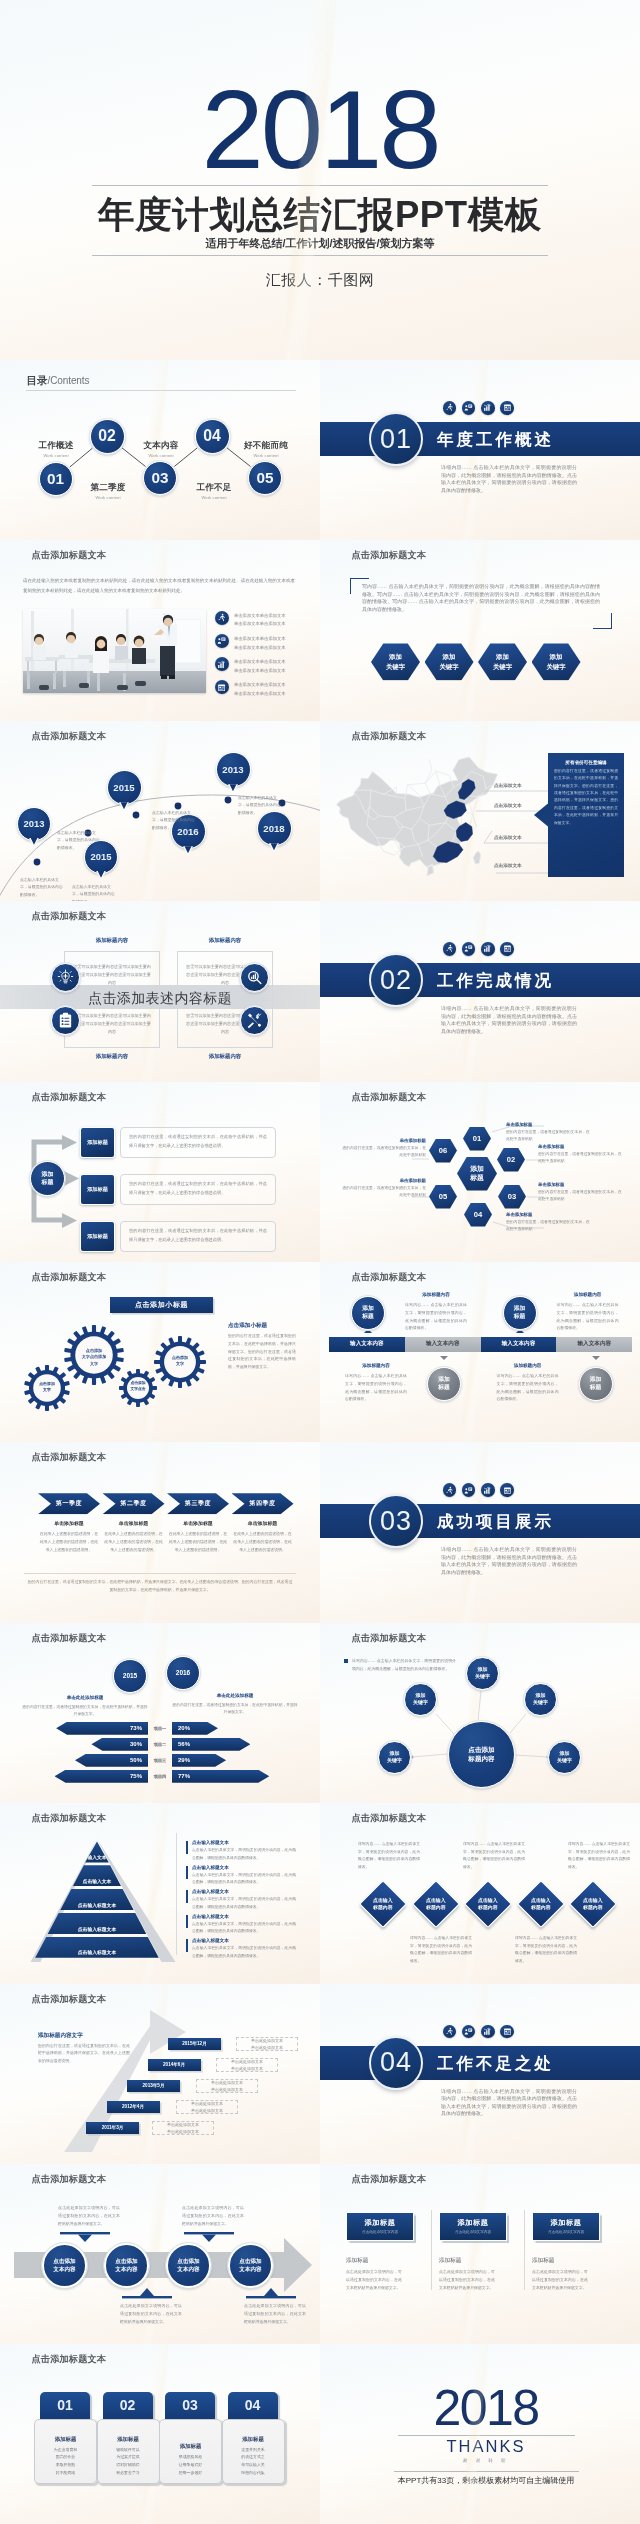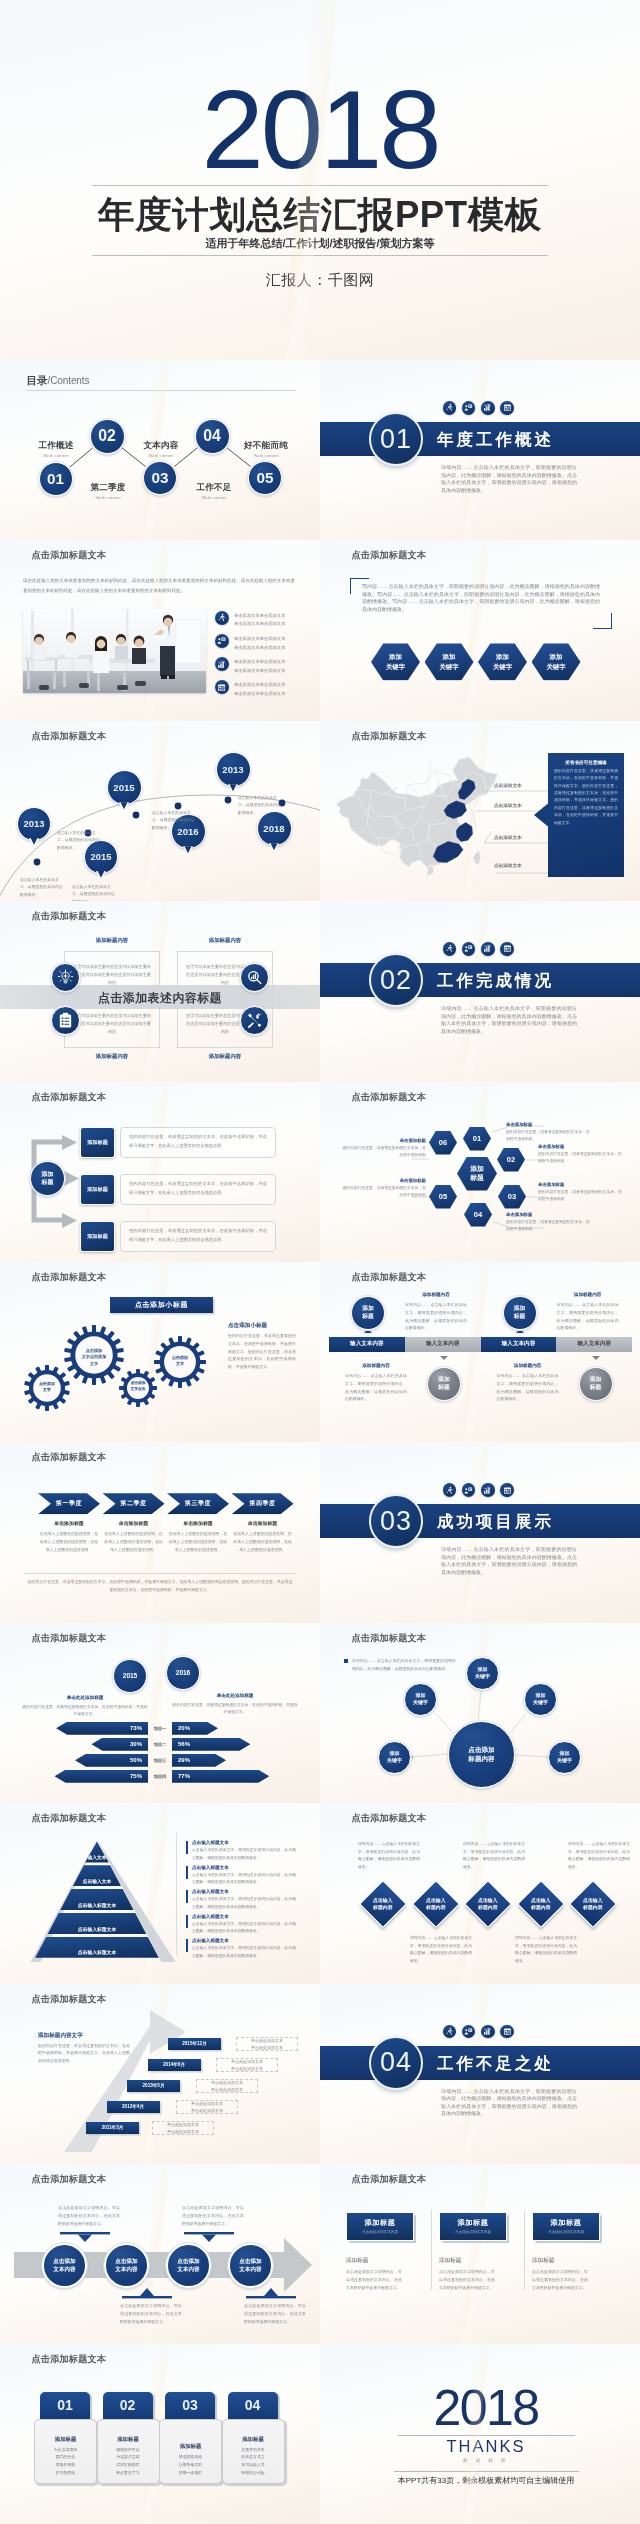--- a/index.html
+++ b/index.html
@@ -72,21 +72,21 @@
 .tnote{position:absolute;font-size:3.9px;line-height:1.95;color:#82868b;z-index:4}
 
 .maplbl{position:absolute;font-size:4.6px;color:#70747a;z-index:4;font-weight:bold}
 .mappanel{position:absolute;background:linear-gradient(160deg,#1b4484 0%,#12336a 100%);z-index:3;padding:7px 6px}
 .mp-t{font-size:4.6px;color:#fff;font-weight:bold;text-align:center;margin-bottom:3px}
 .mp-b{font-size:3.8px;line-height:1.95;color:#c8d4e6;text-align:justify}
 .mparrow{position:absolute;left:214px;top:80px;width:0;height:0;border-top:14px solid transparent;
   border-bottom:14px solid transparent;border-right:17px solid #173d77;z-index:3}
 
 .greyband{position:absolute;background:linear-gradient(90deg,rgba(198,202,207,.55) 0%,rgba(206,210,215,.85) 22%,rgba(206,210,215,.85) 78%,rgba(198,202,207,.55) 100%);z-index:2}
-.centerttl{position:absolute;text-align:center;font-size:12px;font-weight:bold;color:#3a3e43;z-index:4;letter-spacing:.4px}
+.centerttl{position:absolute;text-align:center;font-size:14px;font-weight:normal;color:#3a3e43;z-index:4;letter-spacing:.4px}
 .qic{position:absolute;width:29px;height:29px;border-radius:50%;
   background:linear-gradient(155deg,#204c90 0%,#102f5e 100%);display:flex;align-items:center;justify-content:center;z-index:5;
   border:1.8px solid #fff;box-shadow:0 1px 3px rgba(60,72,95,.4);outline:1px solid #e6e9ed}
 .qbox{position:absolute;border:.7px solid #d3d8dd;z-index:2;padding:4px 7px;display:flex;align-items:center}
 .qbody{font-size:4.1px;line-height:2.0;color:#82868b;text-align:center}
 .qtitle{position:absolute;font-size:5.4px;font-weight:bold;color:#1d4480;text-align:center;z-index:4}
 
 .flbtn{position:absolute;background:linear-gradient(160deg,#1f4d91 0%,#0f2d5c 100%);color:#fff;font-size:5.2px;
   font-weight:bold;display:flex;align-items:center;justify-content:center;z-index:4;border-radius:3px;
   border:1.3px solid #fcfdfd;box-shadow:0 1px 2.5px rgba(130,138,148,.55)}
@@ -691,21 +691,21 @@
         <path d="M207 115 H224"></path>
         <path d="M173 140 L192 146 H224"></path>
         <path d="M109 115 H92"></path>
         <path d="M109 77 H92"></path>
       </svg>
       <div class="hx6" style="left:143px;top:45px">01</div>
       <div class="hx6" style="left:177px;top:66px">02</div>
       <div class="hx6" style="left:178px;top:103px">03</div>
       <div class="hx6" style="left:144px;top:121px">04</div>
       <div class="hx6" style="left:109px;top:103px">05</div>
-      <div class="hx6" style="left:109px;top:49px">06</div>
+      <div class="hx6" style="left:109px;top:57px">06</div>
       <div class="hlbl-t" style="left:186px;top:40px;width:84px;text-align:left">单击添加标题</div>
       <div class="hlbl-b" style="left:186px;top:47px;width:84px;text-align:left">您的内容打在这里，或者通过复制您的文本后，在此框中选择粘贴</div>
       <div class="hlbl-t" style="left:218px;top:62px;width:84px;text-align:left">单击添加标题</div>
       <div class="hlbl-b" style="left:218px;top:69px;width:84px;text-align:left">您的内容打在这里，或者通过复制您的文本后，在此框中选择粘贴</div>
       <div class="hlbl-t" style="left:218px;top:100px;width:84px;text-align:left">单击添加标题</div>
       <div class="hlbl-b" style="left:218px;top:107px;width:84px;text-align:left">您的内容打在这里，或者通过复制您的文本后，在此框中选择粘贴</div>
       <div class="hlbl-t" style="left:186px;top:130px;width:84px;text-align:left">单击添加标题</div>
       <div class="hlbl-b" style="left:186px;top:137px;width:84px;text-align:left">您的内容打在这里，或者通过复制您的文本后，在此框中选择粘贴</div>
       <div class="hlbl-t" style="left:22px;top:96px;width:84px;text-align:right">单击添加标题</div>
       <div class="hlbl-b" style="left:22px;top:103px;width:84px;text-align:right">您的内容打在这里，或者通过复制您的文本后，在此框中选择粘贴</div>

